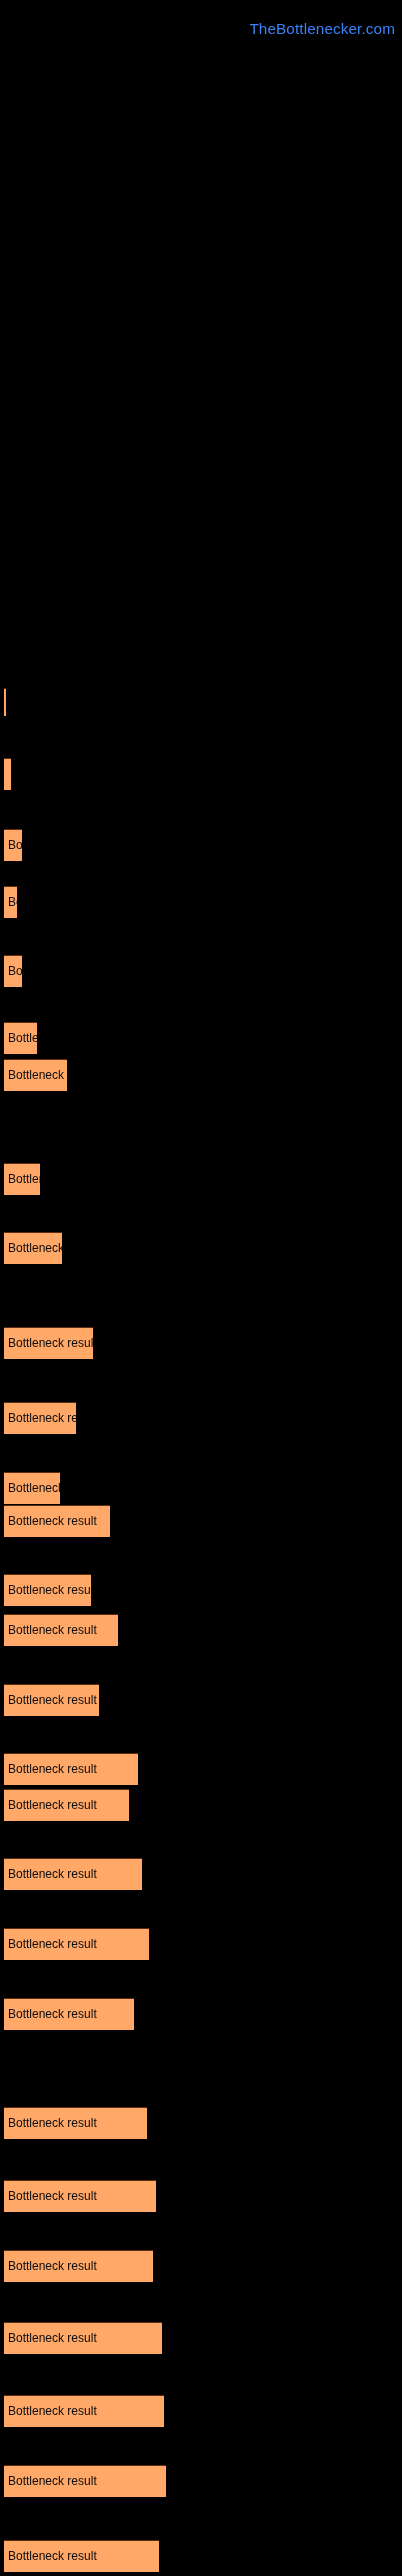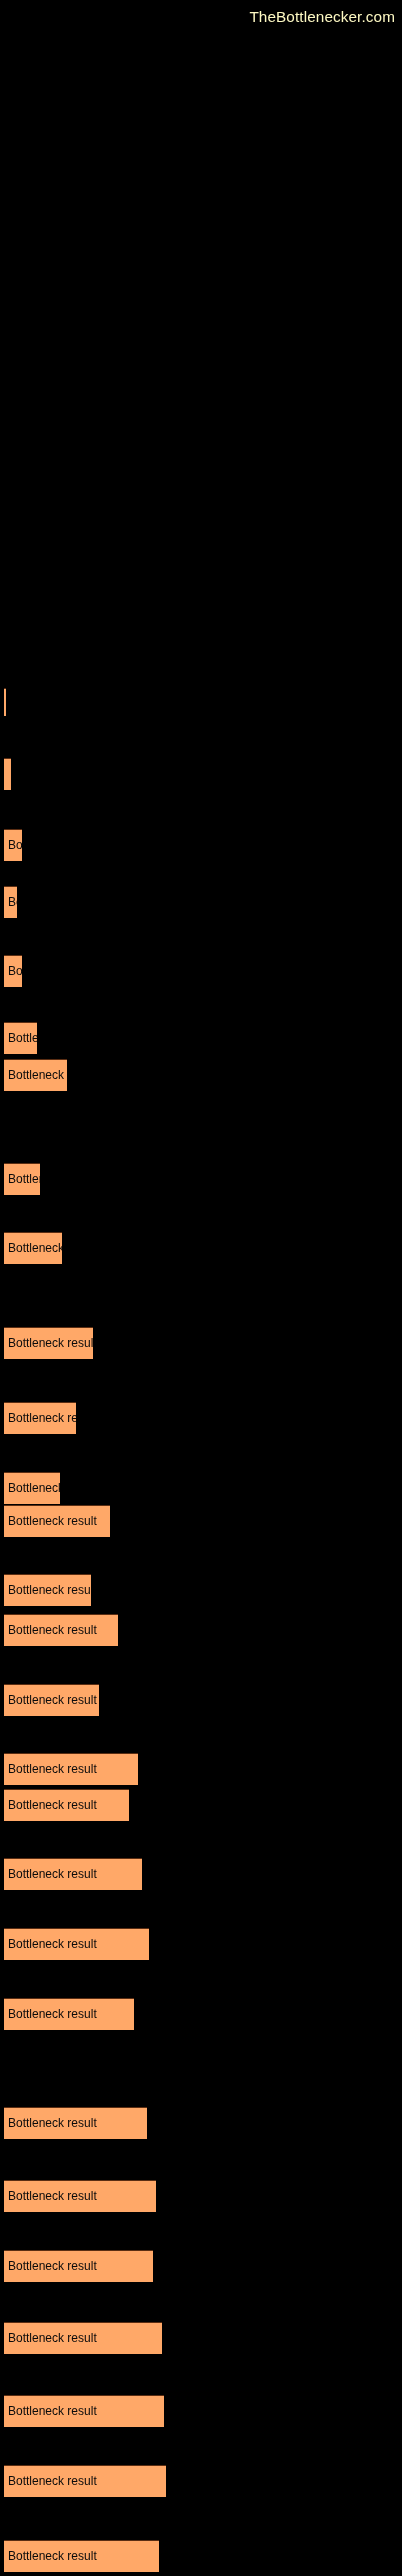--- a/index.html
+++ b/index.html
@@ -12,25 +12,25 @@
     overflow:hidden;
   }
   #page {
     position:relative;
     width:403px;
     height:2576px;
     background:#000000;
   }
   #site-title {
     position:absolute;
-    top:6px;
+    top:18px;
     right:8px;
     font-size:15.3px;
     line-height:21px;
-    color:#fef9c3;
+    color:#3b82f6;
     letter-spacing:0.1px;
     white-space:nowrap;
     text-align:left;
   }
   #plot-area {
     position:absolute;
     left:0;
     top:0;
     width:403px;
     height:2576px;

